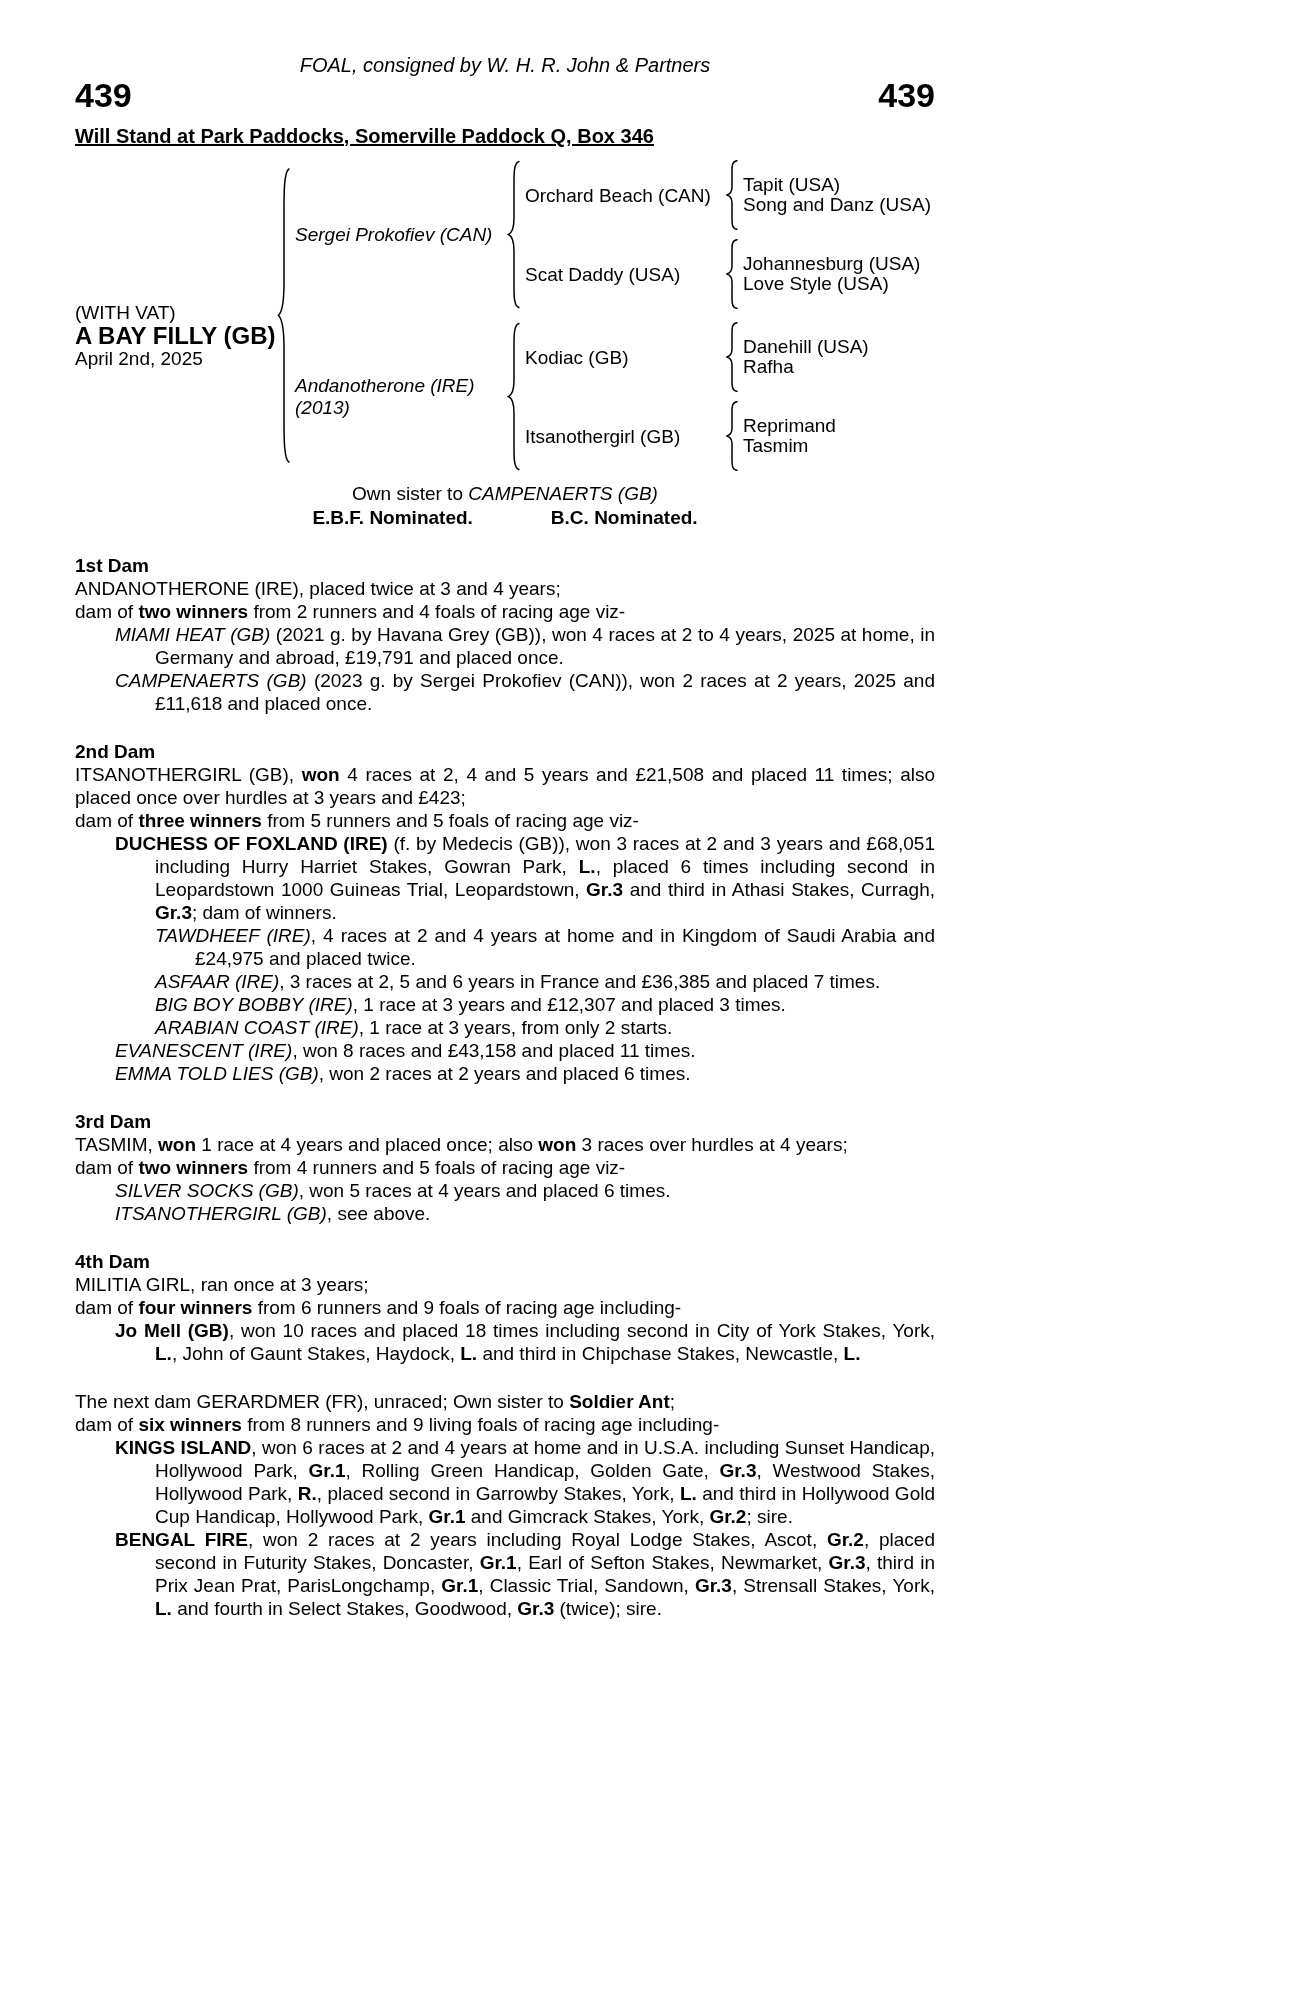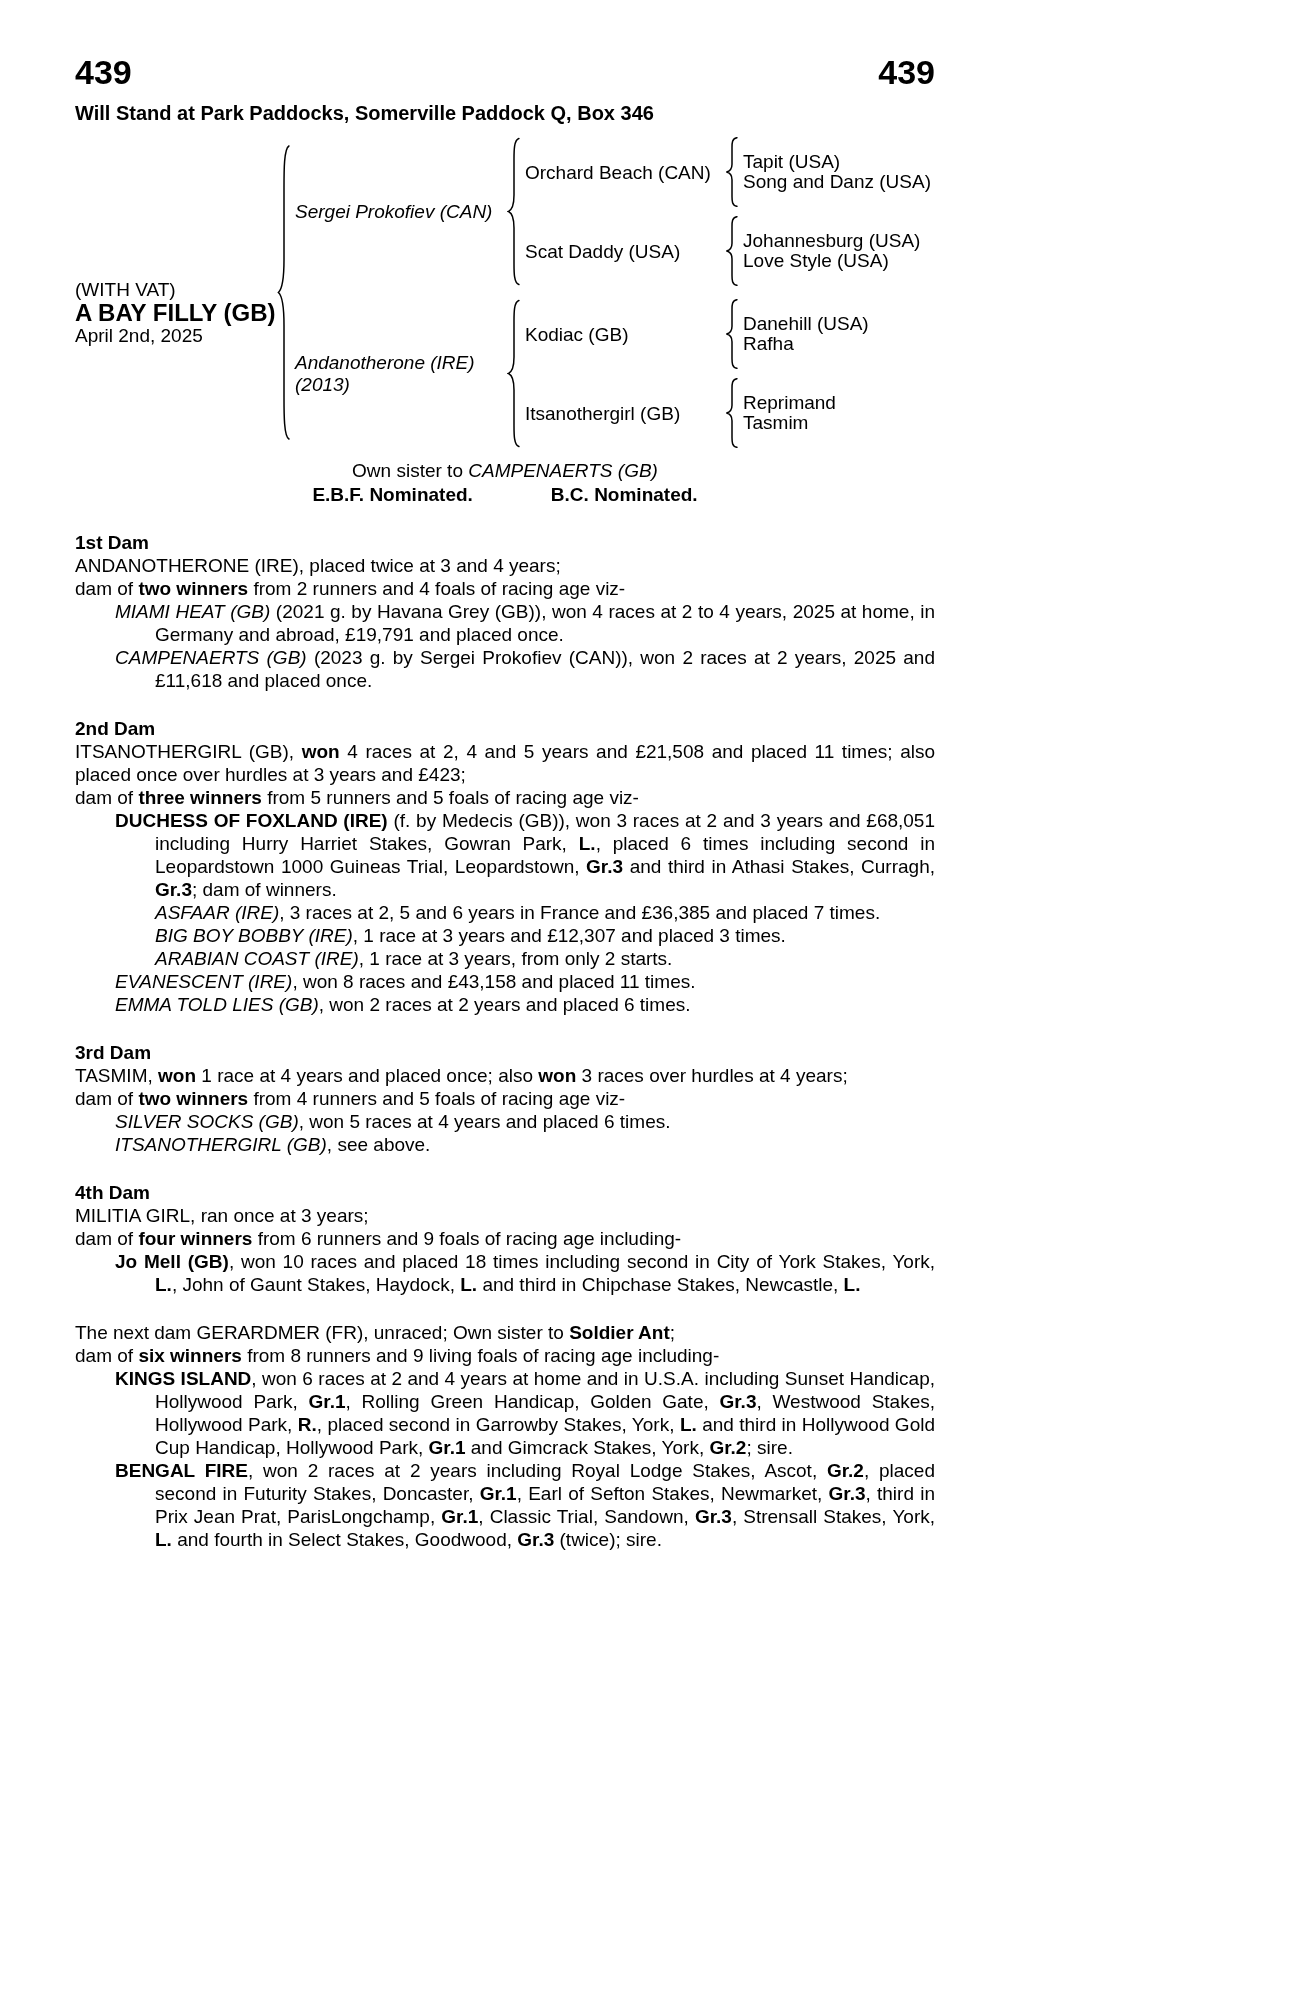--- a/index.html
+++ b/index.html
@@ -7,21 +7,21 @@
     width:1315px; height:2000px;
     font-family:"Liberation Sans", sans-serif;
     font-size:19px; line-height:23px; color:#000;
     -webkit-font-smoothing:antialiased;
   }
   .page { width:860px; margin-left:75px; padding-top:54px; }
 
   .consignor { text-align:center; font-style:italic; font-size:20px; }
   .lot-row { display:flex; justify-content:space-between; align-items:flex-end;
              font-size:34px; font-weight:bold; line-height:36px; margin-top:0; }
-  .stand-line { font-weight:bold; font-size:20px; margin-top:12px; }
+  .stand-line { font-weight:bold; font-size:20px; margin-top:12px;text-decoration:underline; }
 
   
   .pedigree { display:flex; align-items:center; margin-top:10px; }
   .ped-subject { width:198px;margin-top:40px; }
   .ped-subject div { line-height:23px; white-space:nowrap; }
   .subject-name { font-weight:bold; font-size:24px; }
 
   .brace { align-self:stretch; width:22px; display:flex; padding:2px 0; }
   .brace svg { width:14px; height:100%; display:block; margin:auto; }
   .brace.main { padding:8px 0; }
@@ -46,20 +46,21 @@
   .indent-2 { padding-left:120px; text-indent:-40px; }
 
   .b { font-weight:bold; }
   .i { font-style:italic; }
 </style>
 </head>
 <body>
 
 <div class="page">
 
+  <div class="consignor">FOAL, consigned by W. H. R. John &amp; Partners</div>
 
   <div class="lot-row">
     <span>439</span>
     <span>439</span>
   </div>
 
   <div class="stand-line">Will Stand at Park Paddocks, Somerville Paddock Q, Box 346</div>
 
   <div class="pedigree">
 
@@ -170,20 +171,21 @@
         <p class="para"><span>ANDANOTHERONE (IRE), placed twice at 3 and 4 years;</span></p>
         <p class="para"><span>dam of </span><span class="b">two winners</span><span> from 2 runners and 4 foals of racing age viz-</span></p>
         <p class="para indent-1"><span class="i">MIAMI HEAT (GB)</span><span> (2021 g. by Havana Grey (GB)), won 4 races at 2 to 4 years, 2025 at home, in Germany and abroad, £19,791 and placed once.</span></p>
         <p class="para indent-1"><span class="i">CAMPENAERTS (GB)</span><span> (2023 g. by Sergei Prokofiev (CAN)), won 2 races at 2 years, 2025 and £11,618 and placed once.</span></p>
       </section>
       <section class="dam-section">
         <div class="dam-heading">2nd Dam</div>
         <p class="para"><span>ITSANOTHERGIRL (GB), </span><span class="b">won</span><span> 4 races at 2, 4 and 5 years and £21,508 and placed 11 times; also placed once over hurdles at 3 years and £423;</span></p>
         <p class="para"><span>dam of </span><span class="b">three winners</span><span> from 5 runners and 5 foals of racing age viz-</span></p>
         <p class="para indent-1"><span class="b">DUCHESS OF FOXLAND (IRE)</span><span> (f. by Medecis (GB)), won 3 races at 2 and 3 years and £68,051 including Hurry Harriet Stakes, Gowran Park, </span><span class="b">L.</span><span>, placed 6 times including second in Leopardstown 1000 Guineas Trial, Leopardstown, </span><span class="b">Gr.3</span><span> and third in Athasi Stakes, Curragh, </span><span class="b">Gr.3</span><span>; dam of winners.</span></p>
+        <p class="para indent-2"><span class="i">TAWDHEEF (IRE)</span><span>, 4 races at 2 and 4 years at home and in Kingdom of Saudi Arabia and £24,975 and placed twice.</span></p>
         <p class="para indent-2"><span class="i">ASFAAR (IRE)</span><span>, 3 races at 2, 5 and 6 years in France and £36,385 and placed 7 times.</span></p>
         <p class="para indent-2"><span class="i">BIG BOY BOBBY (IRE)</span><span>, 1 race at 3 years and £12,307 and placed 3 times.</span></p>
         <p class="para indent-2"><span class="i">ARABIAN COAST (IRE)</span><span>, 1 race at 3 years, from only 2 starts.</span></p>
         <p class="para indent-1"><span class="i">EVANESCENT (IRE)</span><span>, won 8 races and £43,158 and placed 11 times.</span></p>
         <p class="para indent-1"><span class="i">EMMA TOLD LIES (GB)</span><span>, won 2 races at 2 years and placed 6 times.</span></p>
       </section>
       <section class="dam-section">
         <div class="dam-heading">3rd Dam</div>
         <p class="para"><span>TASMIM, </span><span class="b">won</span><span> 1 race at 4 years and placed once; also </span><span class="b">won</span><span> 3 races over hurdles at 4 years;</span></p>
         <p class="para"><span>dam of </span><span class="b">two winners</span><span> from 4 runners and 5 foals of racing age viz-</span></p>

